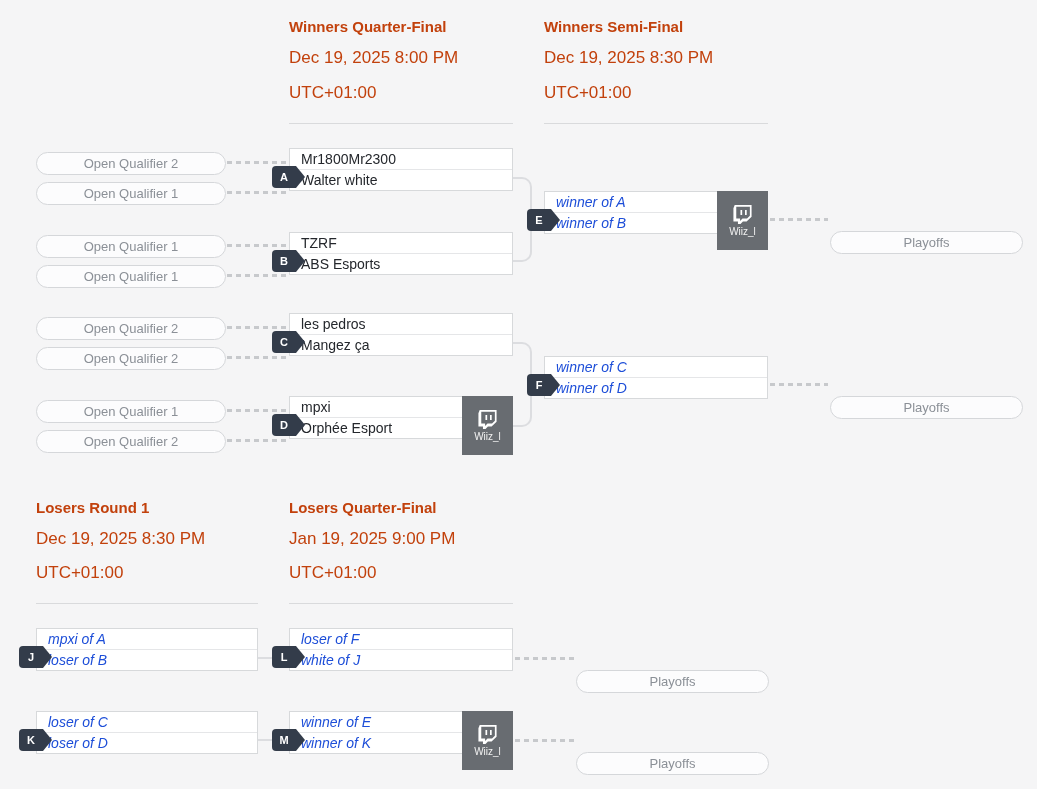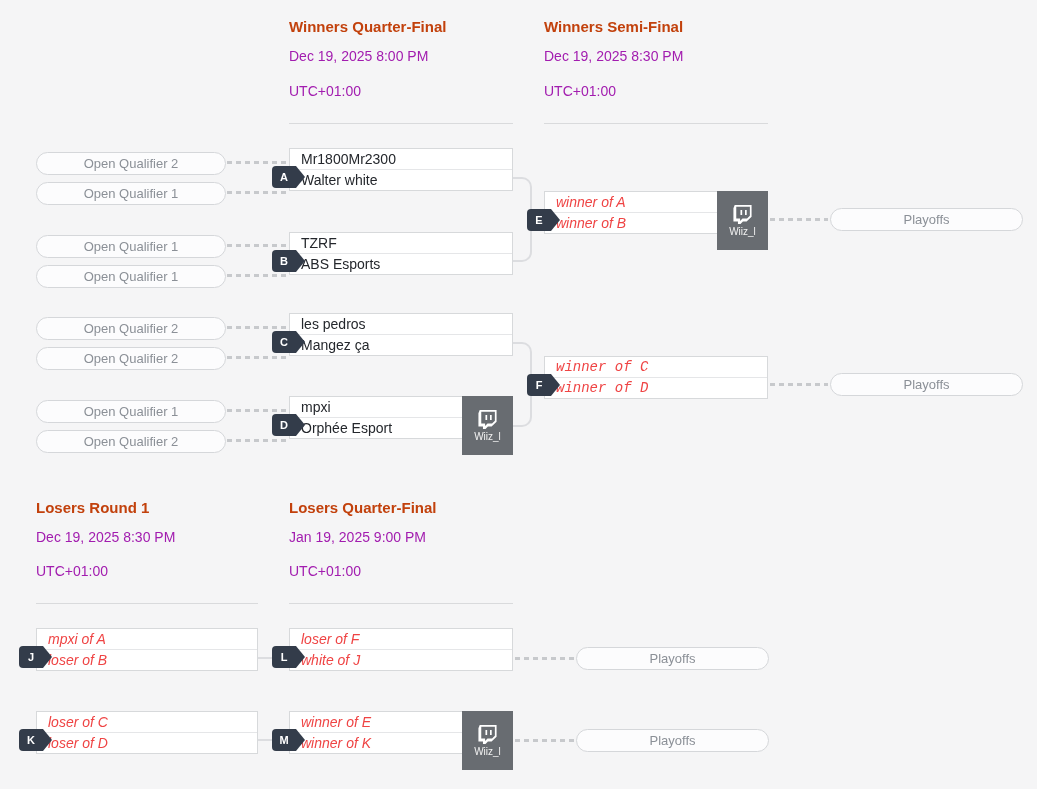--- a/index.html
+++ b/index.html
@@ -1,34 +1,34 @@
 <!DOCTYPE html>
 <html><head>
 <meta charset="utf-8">
 <style>
   html,body{margin:0;padding:0;background:#f5f5f6;font-family:"Liberation Sans",sans-serif;}
   #stage{position:relative;width:1037px;height:789px;background:#f5f5f6;overflow:hidden;}
 
   .round-title{position:absolute;font-size:15px;font-weight:700;color:#c2410c;white-space:nowrap;}
-  .round-sub{position:absolute;font-size:14px;color:#a21caf;white-space:nowrap;}
+  .round-sub{position:absolute;font-size:17px;color:#c2410c;white-space:nowrap;}
   .divider{position:absolute;height:1px;background:#d9dadc;}
 
   .pill{position:absolute;box-sizing:border-box;height:23px;background:#fcfcfd;border:1px solid #d5d7da;
         border-radius:12px;display:flex;align-items:center;justify-content:center;
         font-size:13px;color:#8b9097;white-space:nowrap;cursor:pointer;}
   .pill.q{left:36px;width:190px;}
-  .pill.p{width:193px;}
+  .pill.p{width:193px;margin-top:23px;}
 
   .match{position:absolute;box-sizing:border-box;width:224px;height:43px;background:#fff;
          border:1px solid #d7d9db;display:flex;flex-direction:column;cursor:pointer;}
   .match.w222{width:222px;}
   .opp{flex:1;display:flex;align-items:center;padding:0 11px;font-size:14px;color:#24272c;
        white-space:nowrap;overflow:hidden;}
   .opp + .opp{border-top:1px solid #e5e6e8;}
-  .opp.ph{font-style:italic;color:#ef4444;}
+  .opp.ph{font-style:italic;color:#1d4ed8;}
 
   .badge{position:absolute;width:24px;height:22px;background:#333c4a;color:#fff;z-index:4;
          display:flex;align-items:center;justify-content:center;font-size:11px;font-weight:700;
          border-radius:4px 0 0 4px;}
   .badge::after{content:'';position:absolute;left:24px;top:0;width:0;height:0;
          border-top:11px solid transparent;border-bottom:11px solid transparent;
          border-left:9px solid #333c4a;}
 
   .twitch{position:absolute;top:-1px;right:-1px;width:51px;height:59px;background:#686c71;z-index:3;
           display:flex;flex-direction:column;align-items:center;justify-content:center;gap:3px;cursor:pointer;}
@@ -149,21 +149,21 @@
     <div class="opp ph">winner of B</div>
     <div class="twitch">
       <svg viewBox="0 0 24 24">
           <path d="M2.149 0 0.537 4.119v16.836h5.731V24h3.224l3.045-3.045h4.657l6.269-6.269V0H2.149zm19.164 13.612-3.582 3.582h-5.731l-3.045 3.045v-3.045H4.119V2.149h17.194v11.463zM17.313 6.269v6.269h-2.149V6.269h2.149zm-5.731 0v6.269h-2.149V6.269h2.149z"></path>
         </svg>
       <span class="handle">Wiiz_l</span>
     </div>
   </div>
   <div class="badge" style="left:527px;top:209px;">E</div>
 
-  <div class="match" style="left:544px;top:356px;font-family:Liberation Mono, monospace;">
+  <div class="match" style="left:544px;top:356px;">
     <div class="opp ph">winner of C</div>
     <div class="opp ph">winner of D</div>
   </div>
   <div class="badge" style="left:527px;top:374px;">F</div>
 
   <div class="pill p" style="left:830px;top:208px;">
       <span>Playoffs</span>
     </div>
   <div class="pill p" style="left:830px;top:373px;">
       <span>Playoffs</span>

